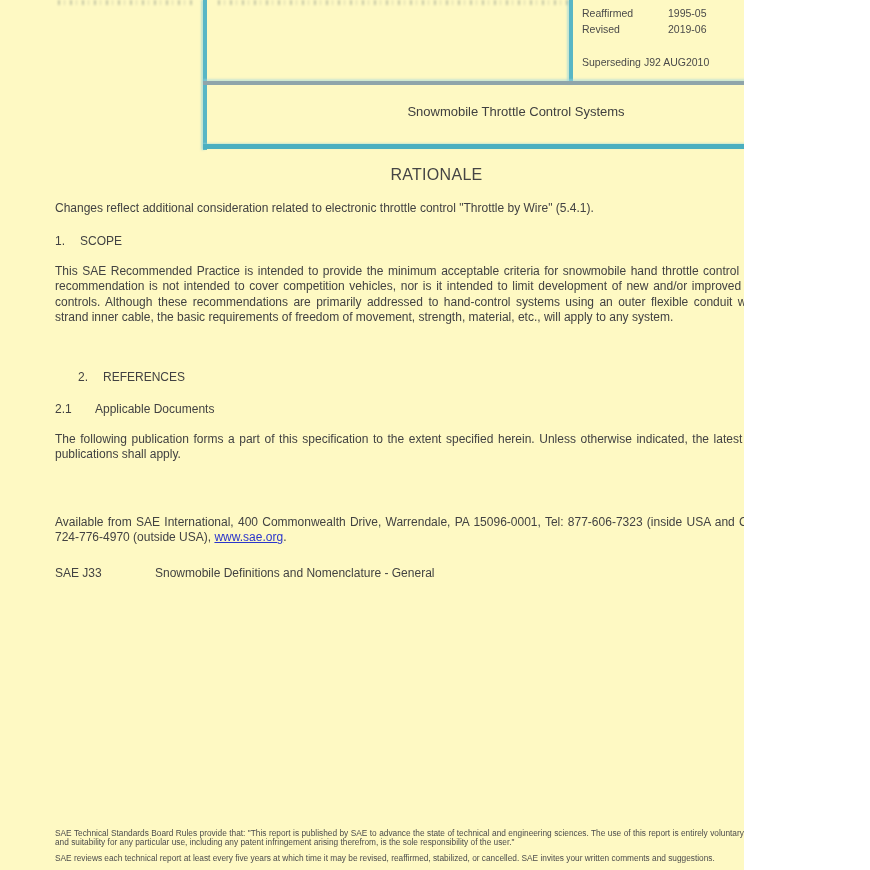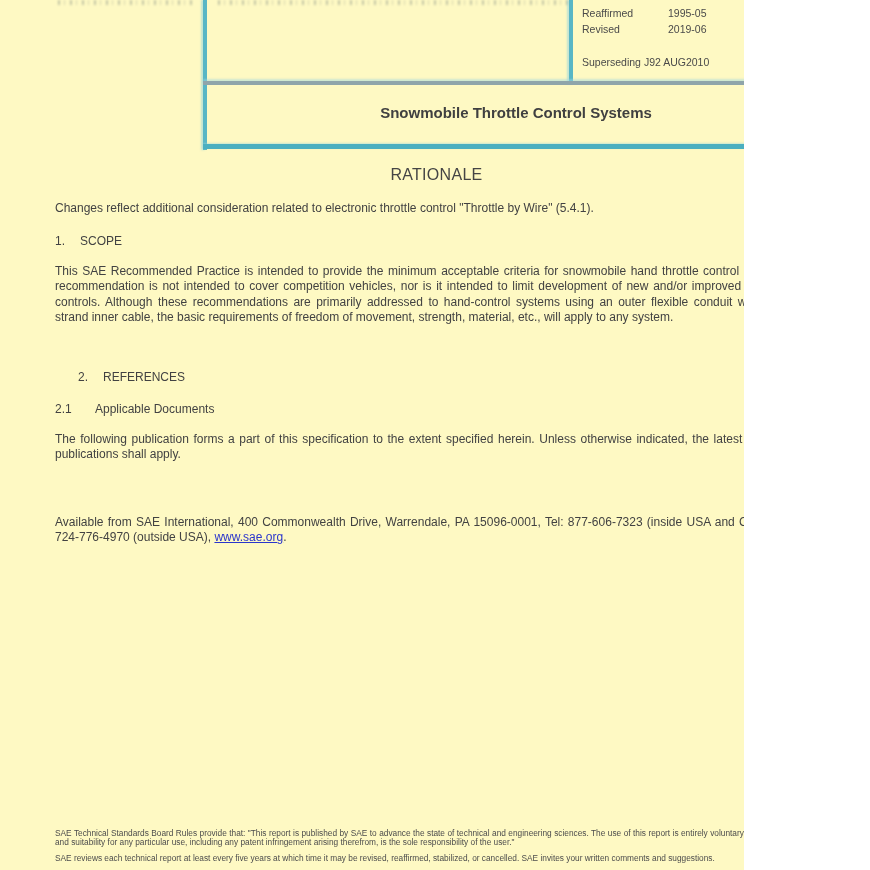--- a/index.html
+++ b/index.html
@@ -27,21 +27,21 @@
   .hline.h1 { left:203px; top:81px;  width:634px; height:4px; background:#8fa5aa; box-shadow:0 -2px 2px rgba(160,215,224,.5); }
   .hline.h2 { left:203px; top:144px; width:630px; height:5px; background:#4bafc0; box-shadow:0 -1px 2px rgba(150,212,222,.5); }
   
   .revision-block { position:absolute; left:582px; top:5px; width:240px; font-size:10.5px; line-height:16px; color:#4a4a4a; }
   .revision-row { position:relative; }
   .revision-value { position:absolute; left:86px; top:0; }
   .superseding { position:absolute; left:0; top:49px; width:240px; }
   
   .doc-title {
     position:absolute; left:207px; top:104px; width:618px;
-    text-align:center; font-size:15px; color:#404040;font-weight:bold;
+    text-align:center; font-size:13px; color:#404040;
   }
   
   .rationale-heading {
     position:absolute; left:55px; width:763px; top:166px;
     text-align:center; font-size:16px; letter-spacing:.3px; color:#454545;
   }
   .para {
     position:absolute; left:55px; width:763px;
     font-size:12px; line-height:15.4px; text-align:justify; color:#424242;
   }
@@ -113,17 +113,21 @@
 
   <div class="heading h-appdocs">
     <span class="sec-num">2.1</span><span>Applicable Documents</span>
   </div>
   <div class="para p-following">The following publication forms a part of this specification to the extent specified herein. Unless otherwise indicated, the latest issue of SAE publications shall apply.</div>
 
   <div class="para p-available">
     <span>Available from SAE International, 400 Commonwealth Drive, Warrendale, PA 15096-0001, Tel: 877-606-7323 (inside USA and Canada) or +1 724-776-4970 (outside USA), </span><a class="doc-link">www.sae.org</a><span>.</span>
   </div>
 
+  <div class="reference-row">
+    <span class="reference-code">SAE J33</span>
+    <span class="reference-title">Snowmobile Definitions and Nomenclature - General</span>
+  </div>
 
   <div class="footer-para footer-1">SAE Technical Standards Board Rules provide that: "This report is published by SAE to advance the state of technical and engineering sciences. The use of this report is entirely voluntary, and its applicability and suitability for any particular use, including any patent infringement arising therefrom, is the sole responsibility of the user."</div>
   <div class="footer-para footer-2">SAE reviews each technical report at least every five years at which time it may be revised, reaffirmed, stabilized, or cancelled. SAE invites your written comments and suggestions.</div>
 
 </div>
 
 </body></html>

